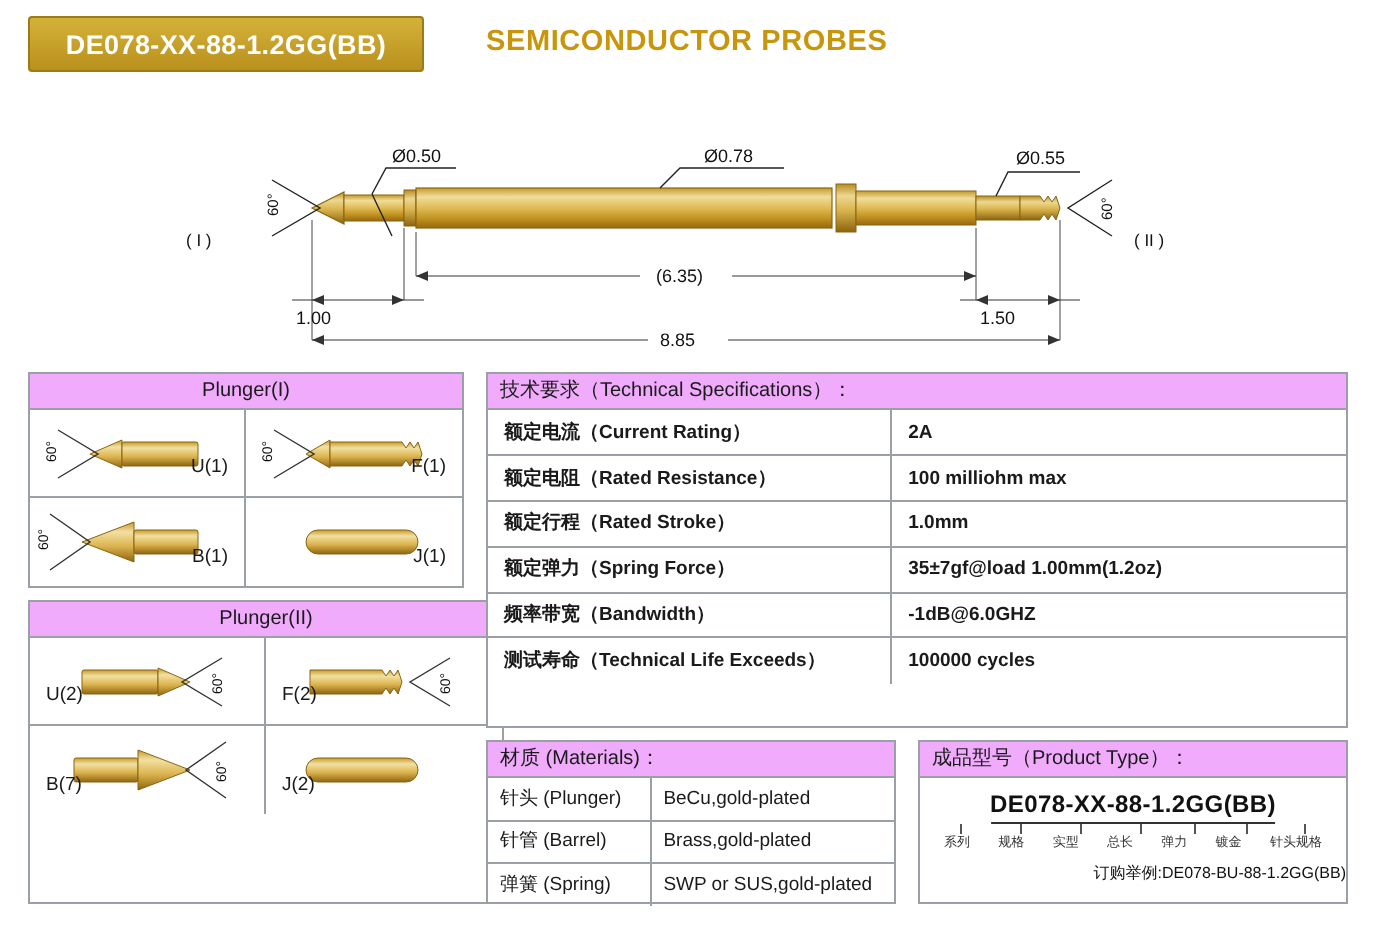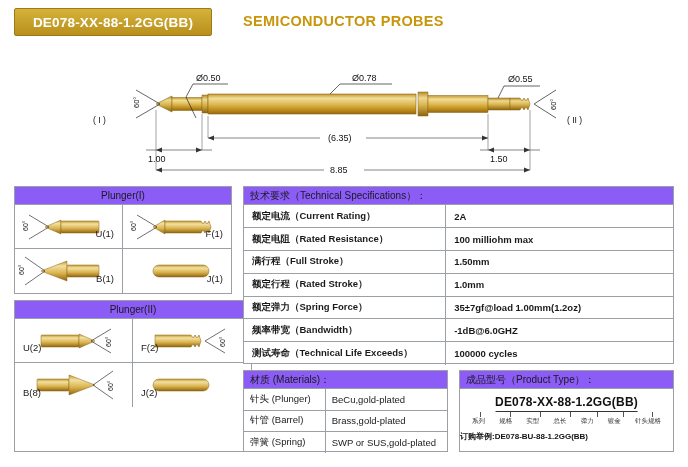--- a/index.html
+++ b/index.html
@@ -63,21 +63,21 @@
   }
 
   
   .panel {
     position: absolute;
     border: 1px solid #9aa0a6;
     background: #ffffff;
     box-sizing: border-box;
   }
   .panel-head {
-    background: #8b5cf6;
+    background: #f0abfc;
     border-bottom: 1px solid #9aa0a6;
     font-size: 10px;
     text-align: center;
     line-height: 17px;
     height: 18px;
     box-sizing: border-box;
   }
   .panel-head.left {
     text-align: left;
     padding-left: 6px;
@@ -179,24 +179,23 @@
     top: 28px;
     display: flex;
     justify-content: space-between;
     font-size: 6.5px;
     color: #333;
   }
   .prod-note {
     position: absolute;
     left: 0; right: 0;
     top: 42px;
-    text-align: left;
+    text-align: right;
     font-size: 8px;
     color: #111;
-    font-weight: bold;
   }
   .prod-ticks {
     position: absolute;
     left: 12px; right: 12px;
     top: 23px;
     height: 5px;
   }
   .prod-ticks span {
     position: absolute;
     top: 0;
@@ -377,21 +376,21 @@
         <div class="pcell-label">F(2)</div>
       </div>
 
       <div class="pcell nb">
         <svg width="109" height="45" viewBox="0 0 109 45">
           <rect x="22" y="16" width="32" height="12" rx="1" fill="url(#g1)" stroke="#8a6410" stroke-width="0.5"></rect>
           <path d="M54,12 L80,22 L54,32 Z" fill="url(#g1)" stroke="#8a6410" stroke-width="0.5"></path>
           <path d="M98,8 L78,22 L98,36" fill="none" stroke="#333" stroke-width="0.7"></path>
           <text x="98" y="28" font-size="7" fill="#111" font-family="Liberation Sans, sans-serif" transform="rotate(-90 98 28)">60°</text>
         </svg>
-        <div class="pcell-label">B(8)</div>
+        <div class="pcell-label">B(7)</div>
       </div>
 
       <div class="pcell nr nb">
         <svg width="109" height="45" viewBox="0 0 109 45">
           <path d="M26,16 L70,16 A6,6 0 0 1 70,28 L26,28 A6,6 0 0 1 26,16 Z" fill="url(#g1)" stroke="#8a6410" stroke-width="0.5"></path>
         </svg>
         <div class="pcell-label">J(2)</div>
       </div>
     </div>
   </div>
@@ -400,24 +399,20 @@
     <div class="panel-head left">技术要求（Technical Specifications）：</div>
     <table class="spec-table">
       <tbody>
           <tr>
         <td class="k">额定电流（Current Rating）</td>
         <td>2A</td>
       </tr>
       <tr>
         <td class="k">额定电阻（Rated Resistance）</td>
         <td>100 milliohm max</td>
-      </tr>
-      <tr>
-        <td class="k">满行程（Full Stroke）</td>
-        <td>1.50mm</td>
       </tr>
       <tr>
         <td class="k">额定行程（Rated Stroke）</td>
         <td>1.0mm</td>
       </tr>
       <tr>
         <td class="k">额定弹力（Spring Force）</td>
         <td>35±7gf@load 1.00mm(1.2oz)</td>
       </tr>
       <tr>

